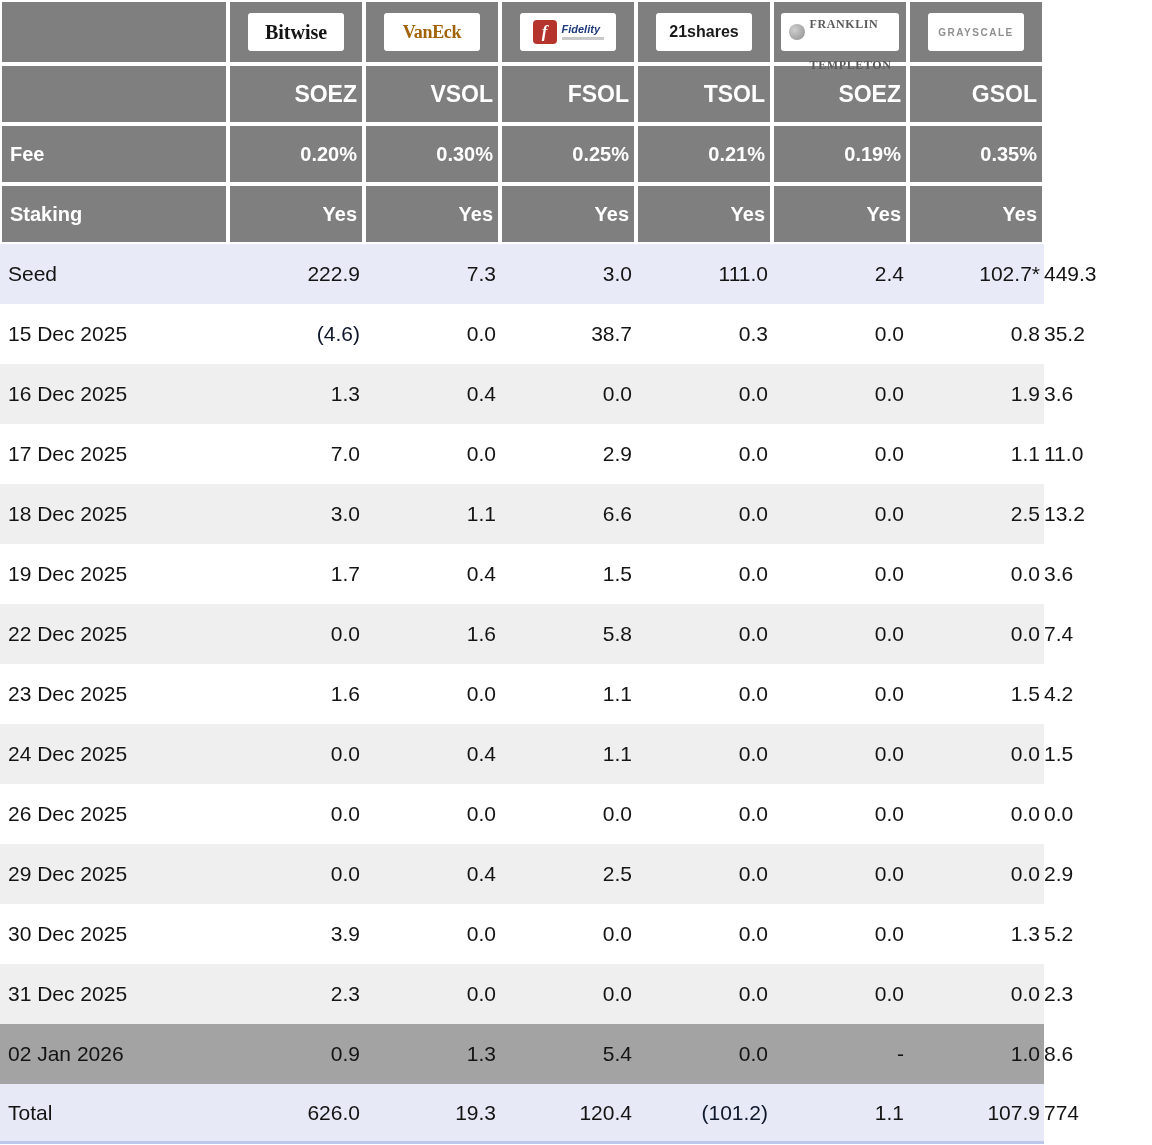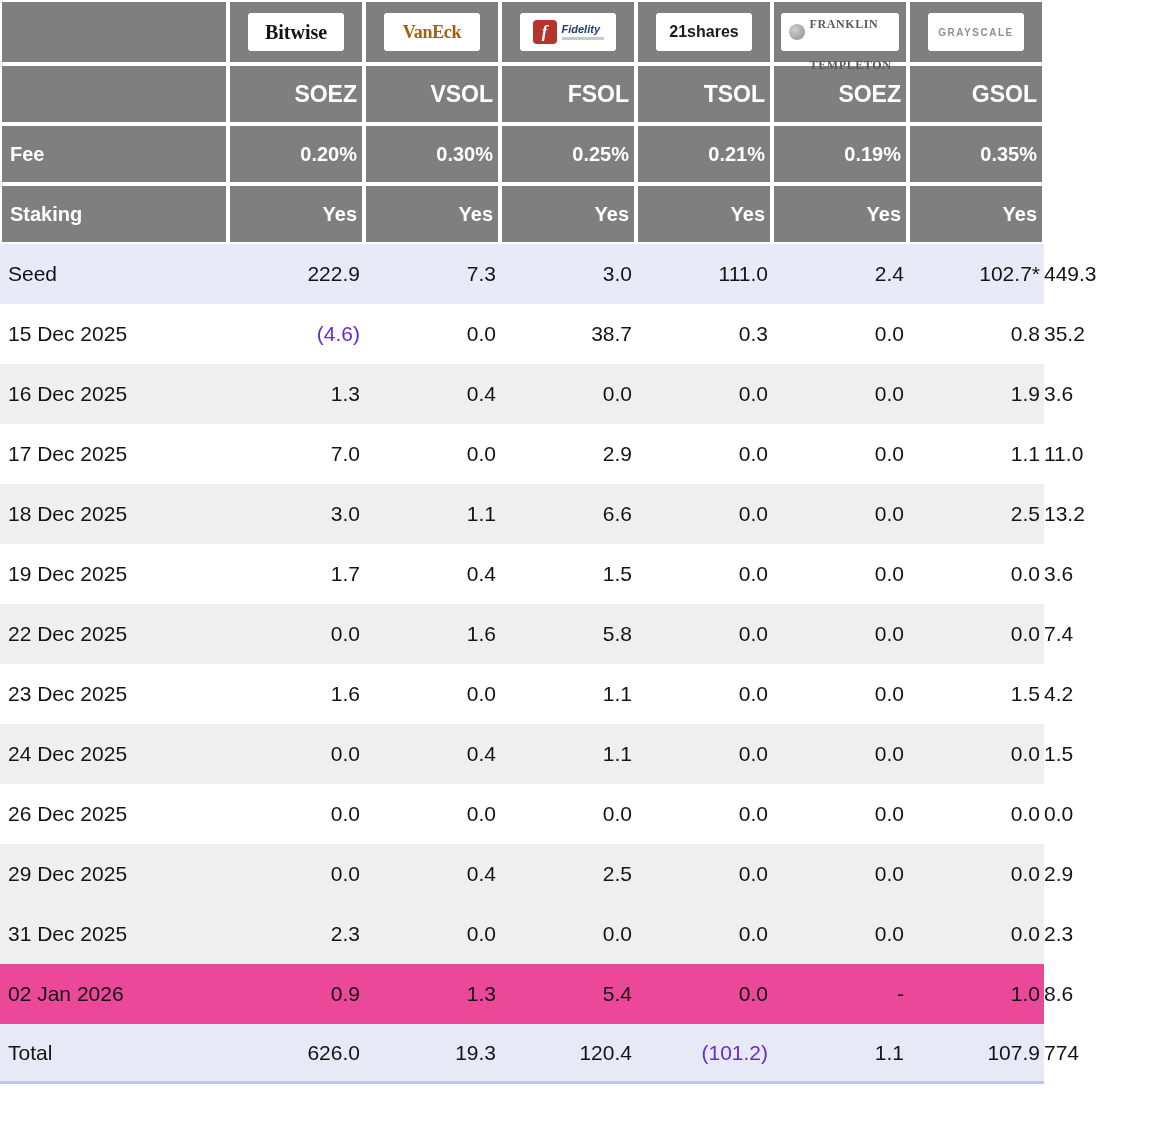--- a/index.html
+++ b/index.html
@@ -32,24 +32,24 @@
   .ft-lines{display:inline-flex;flex-direction:column;align-items:flex-start;line-height:1.15;}
   .lg-ft{font-family:"Liberation Serif",serif;color:#5a5a5a;font-size:12px;font-weight:700;letter-spacing:0.6px;margin-top:27px;}
   .lg-grayscale{color:#8f8f8f;font-size:10px;font-weight:700;letter-spacing:1.5px;}
 
   
   tbody td{height:60px;font-size:21px;color:#141414;text-align:right;padding:0 4px 0 0;vertical-align:middle;}
   tbody td.lbl{text-align:left;padding:0 0 0 8px;}
   tbody tr.r-white{background:#ffffff;}
   tbody tr.r-stripe{background:#efefef;}
   tbody tr.r-seed{background:#e8ebf7;}
-  tbody tr.r-green{background:#ec4899;}
+  tbody tr.r-green{background:#a3a3a3;}
   tbody tr.r-total{background:#e7eaf6;}
   tbody tr.r-total td{height:57px;}
-  tbody td.neg{color:#6d28d9;}
+  tbody td.neg{color:#0f172a;}
 </style>
 </head>
 <body>
 
 <table class="etf">
   <colgroup>
     <col class="c-label">
       <col class="c-data">
       <col class="c-data">
       <col class="c-data">
@@ -236,20 +236,30 @@
       <tr class="r-stripe">
         <td class="lbl">29 Dec 2025</td>
         <td>0.0</td>
         <td>0.4</td>
         <td>2.5</td>
         <td>0.0</td>
         <td>0.0</td>
         <td>0.0</td>
         <td>2.9</td>
       </tr>
+      <tr class="r-white">
+        <td class="lbl">30 Dec 2025</td>
+        <td>3.9</td>
+        <td>0.0</td>
+        <td>0.0</td>
+        <td>0.0</td>
+        <td>0.0</td>
+        <td>1.3</td>
+        <td>5.2</td>
+      </tr>
       <tr class="r-stripe">
         <td class="lbl">31 Dec 2025</td>
         <td>2.3</td>
         <td>0.0</td>
         <td>0.0</td>
         <td>0.0</td>
         <td>0.0</td>
         <td>0.0</td>
         <td>2.3</td>
       </tr>

